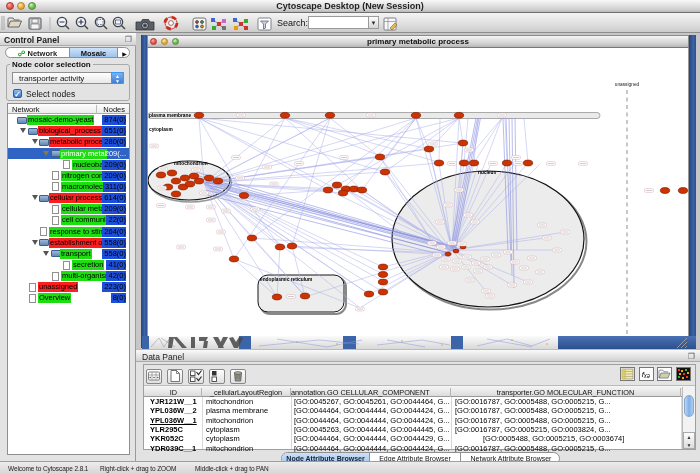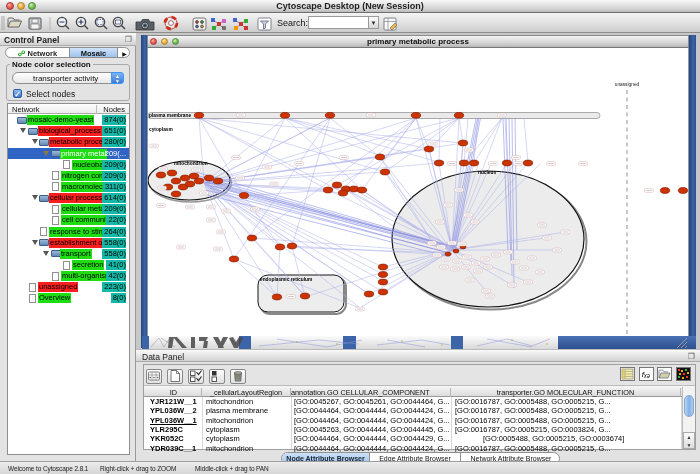--- a/index.html
+++ b/index.html
@@ -17,31 +17,31 @@
 .searchbtn{left:368px;top:16px;width:11px;height:13px;background:linear-gradient(#fdfdfd,#d6d6d6);border:1px solid #9a9a9a;font-size:6px;color:#333;text-align:center;line-height:13px;}
 
 .cpanel{left:0;top:33px;width:136px;height:428px;background:#e3e3e3;border-right:1px solid #9a9a9a;}
 .cphead{left:0;top:33px;width:136px;height:13px;background:linear-gradient(#fafafa,#d2d2d2);border-bottom:1px solid #aaa;font-size:8.5px;font-weight:bold;color:#222;padding:2px 12px 0 4px;}
 .tabsrow{left:5px;top:47px;width:125px;height:11px;background:#fff;border:1px solid #8f8f8f;border-radius:6px;overflow:hidden;}
 .tabnet{left:0;top:0;width:63px;height:11px;font-size:7.5px;font-weight:bold;color:#222;text-align:center;padding-top:1px;}
 .tabmos{left:63px;top:0;width:48px;height:11px;background:linear-gradient(#cfe2f8,#92bcec);border-left:1px solid #8f8f8f;font-size:7.5px;font-weight:bold;color:#111;text-align:center;padding-top:1px;}
 .tabarr{left:111px;top:0;width:14px;height:11px;border-left:1px solid #8f8f8f;font-size:6px;color:#111;text-align:center;padding-top:2px;}
 .gbox{left:6px;top:64px;width:124px;height:37px;border:1px solid #a8a8a8;border-radius:3px;}
 .gboxlbl{left:10px;top:60px;font-size:8px;font-weight:bold;color:#111;background:#e3e3e3;padding:0 2px;}
-.combo{left:12px;top:72px;width:112px;height:12px;background:linear-gradient(#ffffff,#e8e8e8);border:1px solid #8f8f8f;border-radius:6px;font-size:8px;color:#111;padding:1px 0 0 20px;}
+.combo{left:12px;top:72px;width:112px;height:12px;background:linear-gradient(#ffffff,#e8e8e8);border:1px solid #8f8f8f;border-radius:0;font-size:8px;color:#111;padding:1px 0 0 6px;}
 .combobtn{left:111px;top:72px;width:13px;height:12px;background:linear-gradient(#7fb2ef,#3f7cd6);border:1px solid #39f;border-radius:0 3px 3px 0;color:#fff;font-size:5px;line-height:5px;text-align:center;padding-top:1px;}
 .cb{left:13px;top:89px;width:9px;height:9px;background:linear-gradient(#8ec0f5,#3c77cc);border:1px solid #2c5aa5;border-radius:2px;color:#fff;font-size:8px;line-height:9px;font-weight:bold;text-align:center;}
 .cblbl{left:26px;top:89px;font-size:8.5px;color:#111;}
 .treebox{left:7px;top:103px;width:123px;height:352px;background:#fff;border:1px solid #8f8f8f;}
 .treehead{left:0;top:0;width:121px;height:10px;border-bottom:1px solid #aaa;background:linear-gradient(#fdfdfd,#ececec);}
 .treehead .c1{position:absolute;left:4px;top:1px;font-size:7.5px;color:#111;}
 .treehead .c2{position:absolute;right:4px;top:1px;font-size:7.5px;color:#111;}
 .trow{left:0;width:121px;height:11.15px;text-decoration:underline;}
 .trow .lbl{position:absolute;top:0.5px;font-size:7.5px;color:#000;padding:0 1px;white-space:nowrap;line-height:10px;}
-.trow .val{position:absolute;right:3px;top:0.5px;font-size:7.5px;color:#000;line-height:10px;background:#14b8a6;padding-left:2px;}
+.trow .val{position:absolute;right:3px;top:0.5px;font-size:7.5px;color:#000;line-height:10px;background:#1d4ed8;padding-left:2px;}
 .tri{position:absolute;top:2.5px;width:0;height:0;border-left:3.5px solid transparent;border-right:3.5px solid transparent;border-top:5px solid #555;}
 .fold{position:absolute;top:2px;width:10px;height:7px;background:linear-gradient(#9db9d9,#6288b5);border:1px solid #3e5f8a;border-radius:1px;}
 .doc{position:absolute;top:1px;width:7px;height:9px;background:#fff;border:1px solid #909090;}
 .statusbar{left:0;top:461px;width:700px;height:13px;background:linear-gradient(#ececec,#d6d6d6);border-top:1px solid #9f9f9f;}
 </style></head><body>
 <div class="abs titlebar"></div>
 <div class="abs tl r"></div>
 <div class="abs tl y"></div>
 <div class="abs tl g"></div>
 <div class="abs apptitle">Cytoscape Desktop (New Session)</div>

